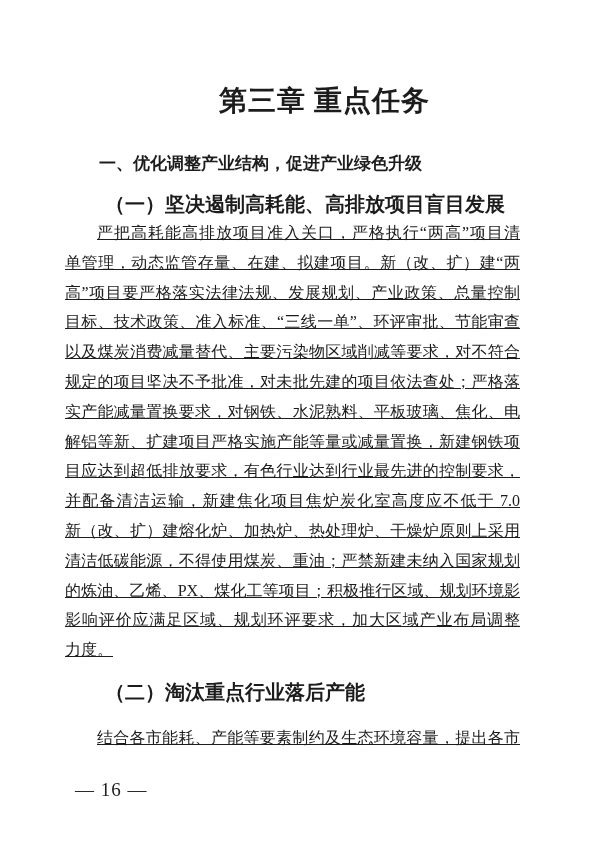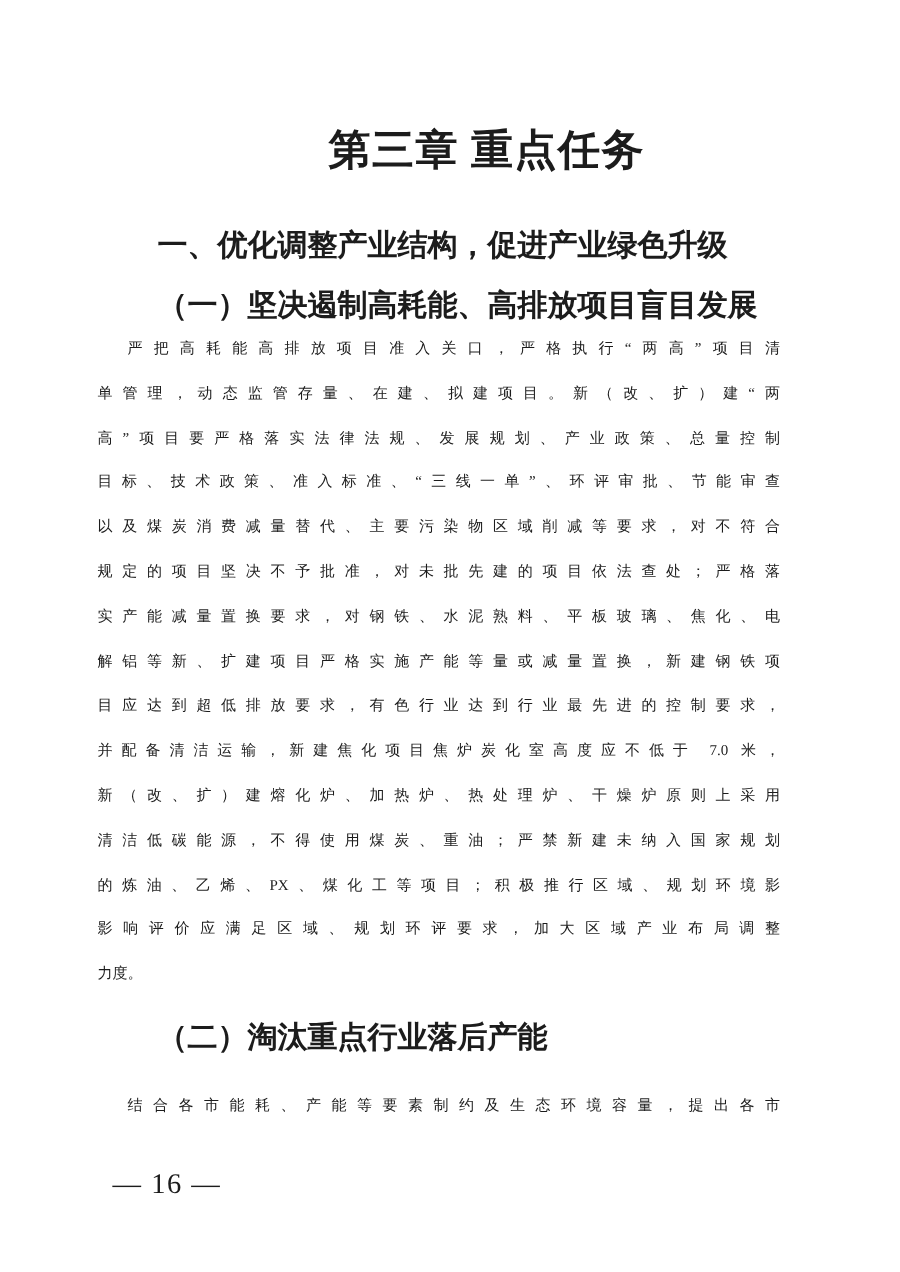--- a/index.html
+++ b/index.html
@@ -30,39 +30,40 @@
     font-size: 28px;
     line-height: 30px;
     font-weight: bold;
     text-align: center;
     letter-spacing: 1px;
     white-space: nowrap;
     font-family: "Liberation Serif", "DejaVu Serif", serif;
   }
   .section-heading {
     margin-top: 36px;
-    font-size: 20px;
+    font-size: 17px;
     line-height: 24px;
     font-weight: bold;
     text-indent: 2em;
     font-family: "Liberation Sans", "DejaVu Sans", sans-serif;
     white-space: nowrap;
   }
   .subsection-heading {
     font-size: 20px;
     line-height: 24px;
     font-weight: 600;
     text-indent: 2em;
     font-family: "Liberation Serif", "DejaVu Serif", serif;
     white-space: nowrap;
   }
   .sub1-heading { margin-top: 16px; }
   .sub2-heading { margin-top: 15px; }
   .para {
-    font-size: 10px;
+    font-size: 16px;
+    text-decoration: underline;
   }
   .para1 { margin-top: 2px; }
   .para2 { margin-top: 19px; }
   .bodyline {
     height: 29.8px;
     line-height: 29.8px;
     text-align: justify;
     text-align-last: justify;
     overflow: hidden;
   }

